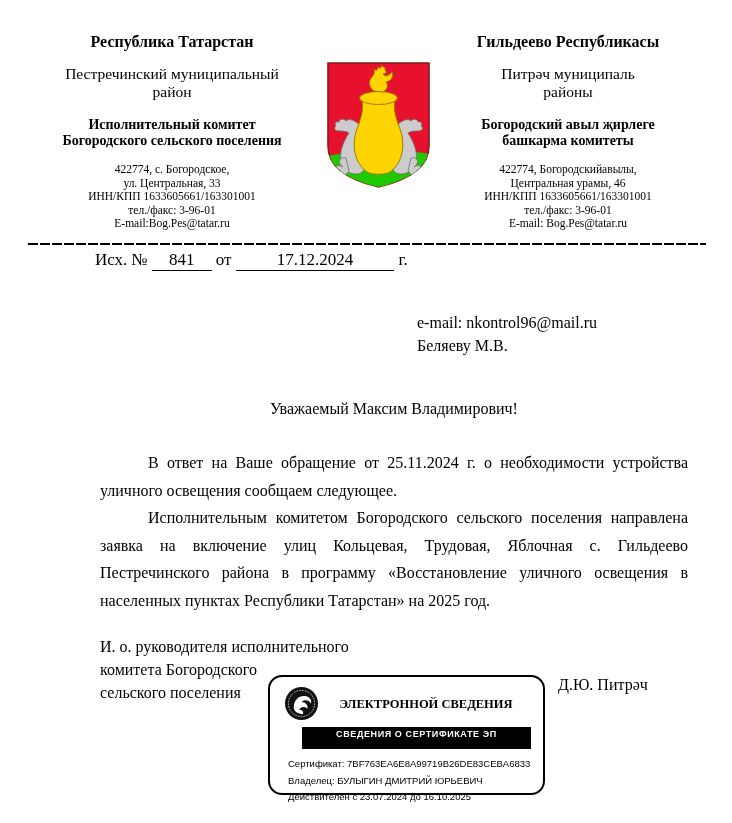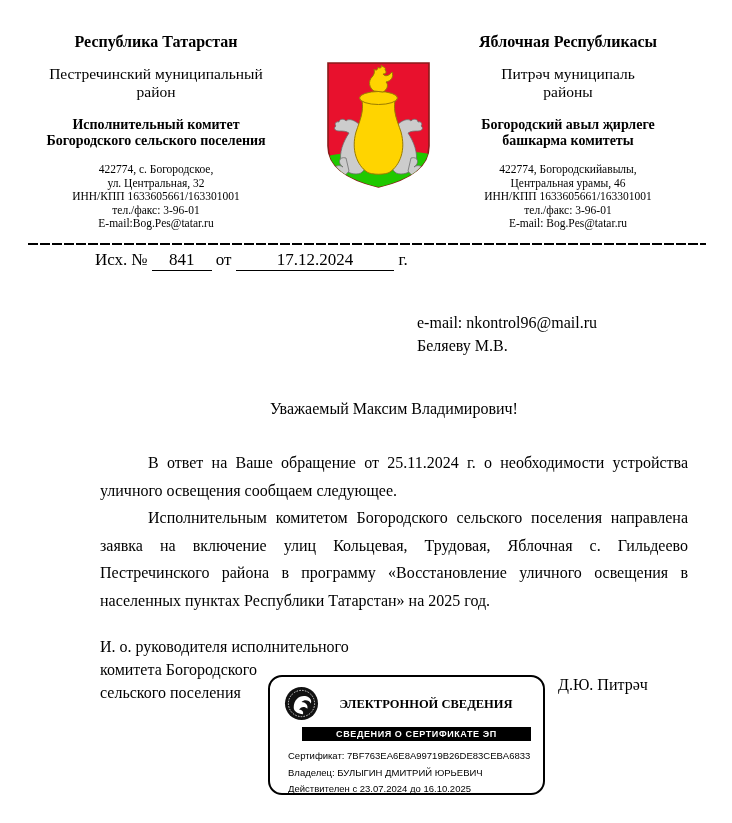--- a/index.html
+++ b/index.html
@@ -3,21 +3,21 @@
 <meta charset="utf-8">
 <style>
   html,body{margin:0;padding:0;background:#fff;}
   .page{
     position:relative;width:732px;height:823px;background:#fff;
     font-family:"Liberation Serif","DejaVu Serif",serif;color:#000;overflow:hidden;
   }
   .preline{white-space:pre-line;}
   
   .lh-col{position:absolute;top:30px;width:288px;text-align:center;}
-  .lh-left{left:12px;}
+  .lh-left{left:28px;}
   .lh-right{left:424px;}
   .lh-republic{font-size:16px;font-weight:bold;line-height:18px;margin:3px 0 0 0;}
   .lh-district{font-size:15.5px;font-weight:normal;line-height:17.5px;margin:14px 0 0 0;}
   .lh-committee{font-size:14px;font-weight:bold;line-height:15.5px;margin:17px 0 0 0;}
   .lh-address{font-size:11.5px;line-height:13.6px;margin:15px 0 0 0;}
   .crest-box{position:absolute;left:325px;top:60px;width:107px;height:130px;}
   .crest-box svg{width:100%;height:100%;display:block;}
   
   .divider{
     position:absolute;left:28px;top:243px;width:678px;height:2px;
@@ -40,21 +40,21 @@
     position:absolute;left:268px;top:675px;width:277px;height:120px;
     border:2px solid #000;border-radius:14px;background:#fff;box-sizing:border-box;
   }
   .stamp-head{display:flex;align-items:center;padding:9px 10px 0 14px;}
   .stamp-logo{width:35px;height:35px;flex:0 0 auto;}
   .stamp-title{
     flex:1;text-align:center;font-family:"Liberation Serif","DejaVu Serif",serif;
     font-weight:bold;font-size:12.5px;line-height:14px;
   }
   .stamp-bar{
-    margin:6px 12px 0 32px;height:14px;background:#000;color:#fff;
+    margin:6px 12px 0 32px;height:22px;background:#000;color:#fff;
     font-family:"Liberation Sans","DejaVu Sans",sans-serif;font-weight:bold;
     font-size:9px;line-height:14px;text-align:center;letter-spacing:.6px;
   }
   .stamp-lines{
     padding:7px 8px 0 18px;font-family:"Liberation Sans","DejaVu Sans",sans-serif;
     font-size:9.5px;line-height:16.5px;
   }
 </style>
 </head>
 <body>
@@ -62,21 +62,21 @@
 <div class="page">
 
   <div class="lh-col lh-left">
     <div class="lh-republic">Республика Татарстан</div>
     <div class="lh-district preline">Пестречинский муниципальный
 район</div>
     <div class="lh-committee preline">Исполнительный комитет
 Богородского сельского поселения</div>
     <div class="lh-address">
       <div>422774, с. Богородское,</div>
-      <div>ул. Центральная, 32</div>
+      <div>ул. Центральная, 33</div>
       <div>ИНН/КПП 1633605661/163301001</div>
       <div>тел./факс: 3-96-01</div>
       <div>E-mail:Bog.Pes@tatar.ru</div>
     </div>
   </div>
 
   <div class="crest-box">
     <svg viewBox="0 0 107 130">
       <defs>
         <clipPath id="shieldClip">
@@ -98,21 +98,21 @@
       </g>
       <g fill="var(--crest-gold)" stroke="var(--crest-gold-stroke)" stroke-width="1">
         <path d="M37,40 C39,52 35,60 31,72 C26,90 32,105 42,112 C46,115 61,115 65,112 C75,105 81,90 76,72 C72,60 68,52 70,40 Z"></path>
         <ellipse cx="53.5" cy="38" rx="19" ry="6.5"></ellipse>
         <path d="M49,31 C44,28 43,21 47,17 C49,15 50,12 49,9 C51,11 53,10 53,7 C55,9 57,8 56,5 C59,8 61,7 60,10 C62,12 61,14 58,14 C60,17 64,16 67,12 C69,17 66,21 61,22 C64,25 62,30 58,32 Z"></path>
       </g>
     </svg>
   </div>
 
   <div class="lh-col lh-right">
-    <div class="lh-republic">Яблочная Республикасы</div>
+    <div class="lh-republic">Гильдеево Республикасы</div>
     <div class="lh-district preline">Питрәч муниципаль
 районы</div>
     <div class="lh-committee preline">Богородский авыл җирлеге
 башкарма комитеты</div>
     <div class="lh-address">
       <div>422774, Богородскийавылы,</div>
       <div>Центральная урамы, 46</div>
       <div>ИНН/КПП 1633605661/163301001</div>
       <div>тел./факс: 3-96-01</div>
       <div>E-mail: Bog.Pes@tatar.ru</div>

